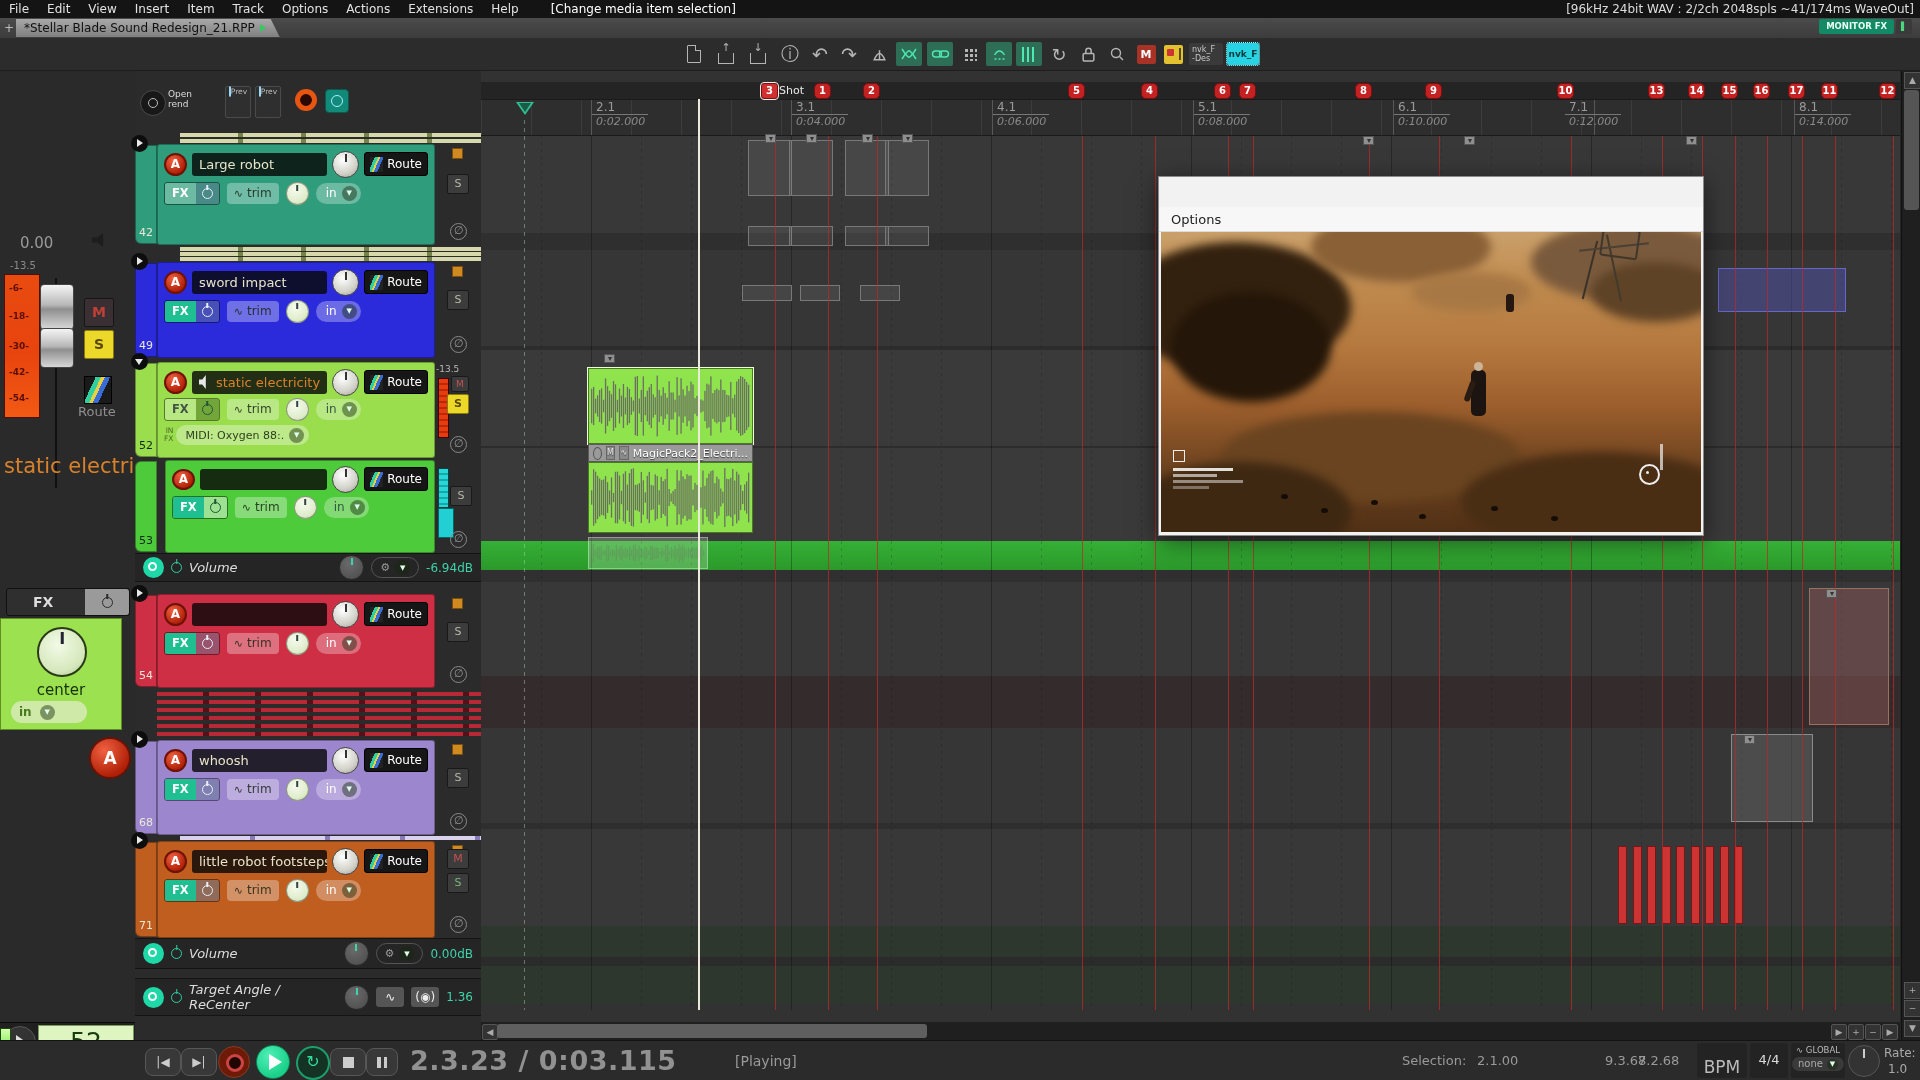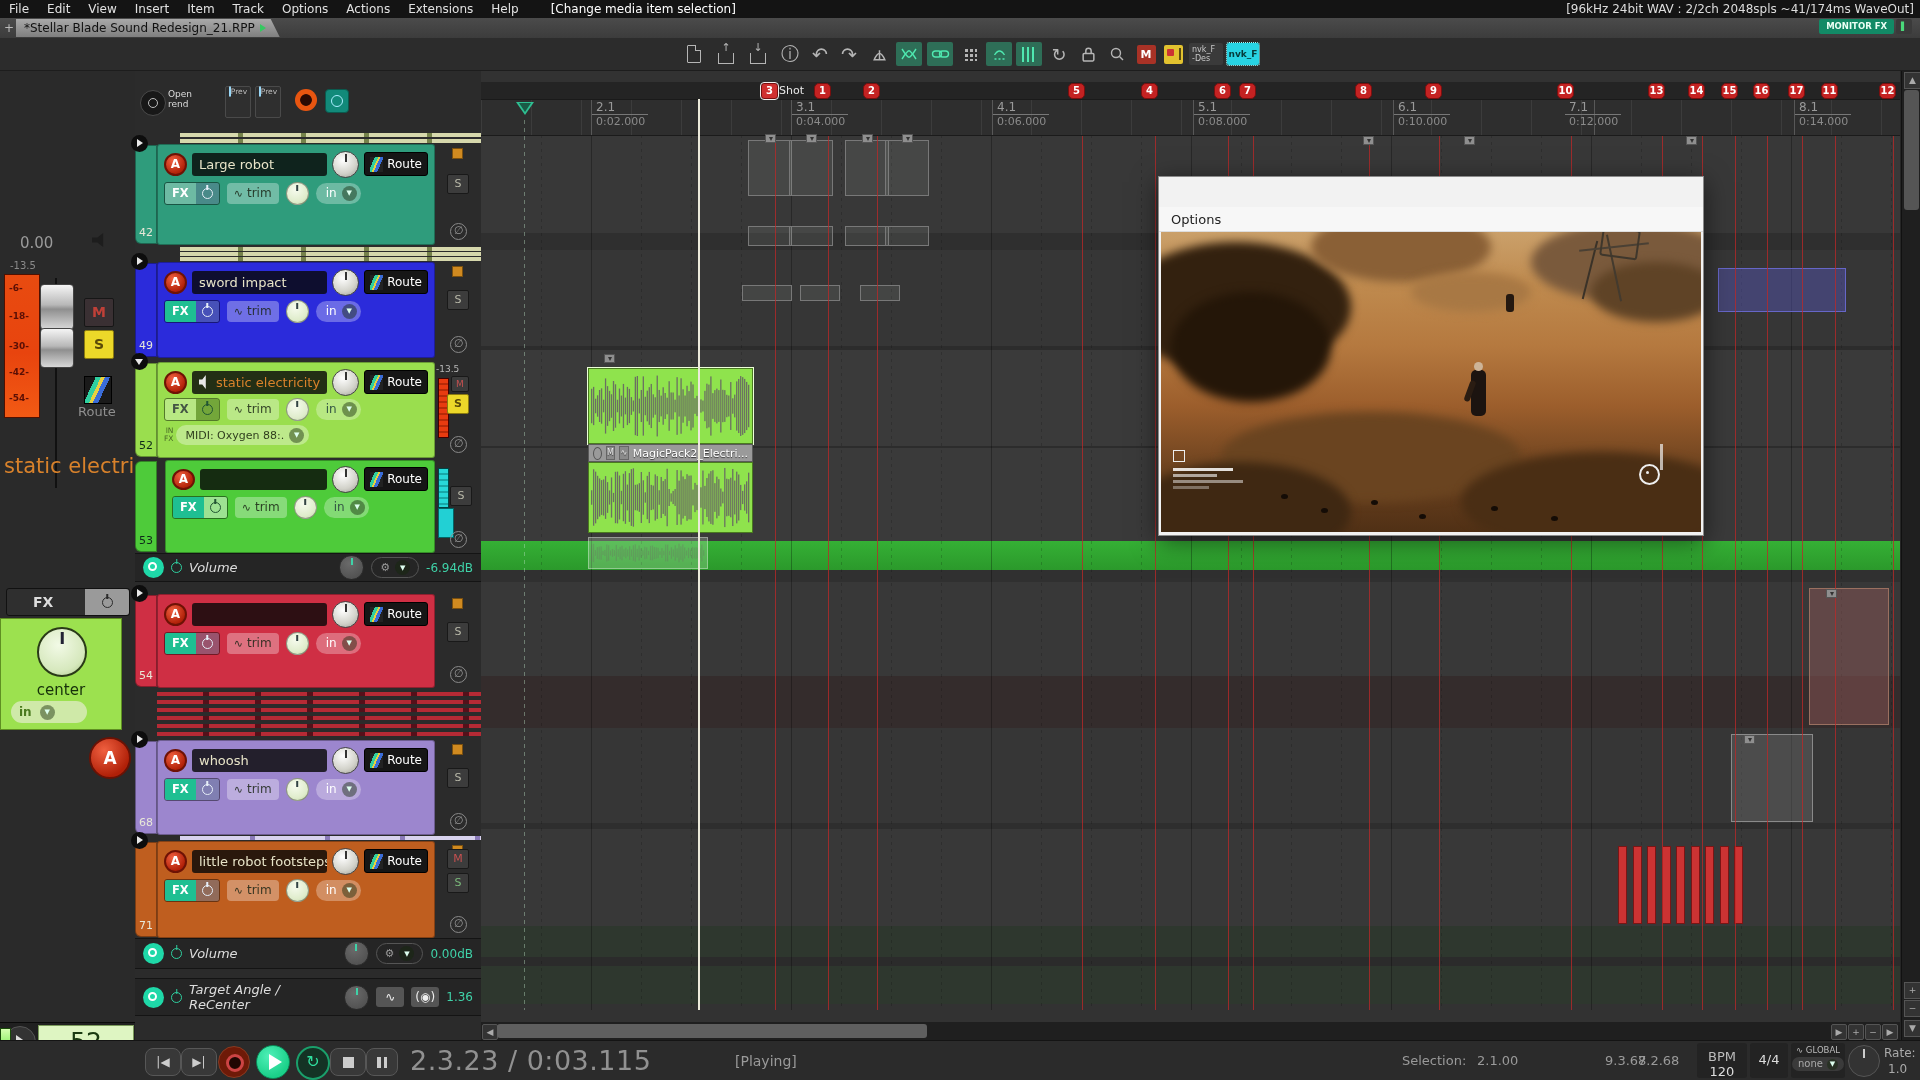--- a/index.html
+++ b/index.html
@@ -135,21 +135,21 @@
   #trec{position:absolute;left:160px;top:19px;width:22px;height:22px;border-radius:50%;background:radial-gradient(circle,#2a0a04 35%,#e85510 40% 85%,#7a2a08);}
   #tmon{position:absolute;left:190px;top:19px;width:22px;height:22px;border-radius:4px;background:#128a7a;border:1px solid #0a5a4e;}
   #tmon:after{content:'';position:absolute;left:5px;top:5px;width:10px;height:10px;border:1.6px solid #aef;border-radius:50%;}
   
   #arrange{position:absolute;left:481px;top:70px;width:1419px;height:970px;background:#323232;overflow:hidden;}
   #mstrip{position:absolute;left:0;top:12px;width:100%;height:17px;background:#242424;border-bottom:1px solid #1a1a1a;z-index:6;}
   #ruler{position:absolute;left:0;top:29px;width:100%;height:36px;background:#2e2e2e;border-bottom:1px solid #1b1b1b;z-index:5;
     background-image:repeating-linear-gradient(90deg,#3c3c3c 0 1px,transparent 1px 50px);}
   .measure{position:absolute;top:1px;color:#9a9a9a;}
   .measure .bar{display:block;font-size:12px;border-bottom:1px solid #777;width:52px;padding-left:4px;}
-  .measure .tm{display:block;font-size:11px;padding-left:4px;color:#8a8a8a;}
+  .measure .tm{display:block;font-size:11px;padding-left:4px;color:#8a8a8a;font-style:italic;}
   .mline{position:absolute;top:0;width:1px;height:36px;background:#585858;}
   .badge{position:absolute;top:1px;width:15px;height:14px;background:#c42222;border:1px solid #7a0f0f;border-radius:5px;color:#fff;font-size:10px;font-weight:bold;text-align:center;line-height:14px;z-index:7;}
   .badge.cur{background:#d03030;outline:1.5px solid #f0f0f0;border-radius:3px;}
   .badgename{position:absolute;top:1px;color:#e8e8e8;font-size:11px;line-height:15px;z-index:7;}
   .redline{position:absolute;top:29px;width:1px;height:911px;background:rgba(190,40,40,.75);z-index:4;}
   .lane{position:absolute;left:0;width:100%;z-index:1;}
   .gline{position:absolute;top:65px;height:875px;width:1px;z-index:2;}
   .gline.meas{background:rgba(0,0,0,.28);}
   .gline.beat{background:repeating-linear-gradient(rgba(0,0,0,.18) 0 3px,transparent 3px 7px);}
   .ghost{position:absolute;background:rgba(140,150,140,.16);border:1px solid #787878;box-sizing:border-box;z-index:3;}
@@ -178,25 +178,25 @@
   #transport{position:absolute;left:0;top:1040px;width:1920px;height:40px;background:#2b2b2b;border-top:1px solid #141414;z-index:30;}
   .tpill{position:absolute;top:7px;height:26px;background:#383838;border:1px solid #575757;border-radius:8px;color:#ccc;display:flex;align-items:center;justify-content:center;font-size:12px;}
   #btnrec{position:absolute;left:218px;top:5px;width:30px;height:30px;border-radius:50%;background:radial-gradient(circle,#franklin 0,#0000) ;background:radial-gradient(circle,#200602 30%,#6e1a08 36% 78%,#3a0e04 85%);border:1.5px solid #8a3a20;}
   #btnrec:after{content:'';position:absolute;left:7px;top:7px;width:12px;height:12px;border:3px solid #c44;border-radius:50%;}
   #btnplay{position:absolute;left:256px;top:4px;width:32px;height:32px;border-radius:50%;background:radial-gradient(circle at 38% 32%,#4ff0b8,#1bd089 70%);border:1px solid #0a8a58;}
   #btnplay:after{content:'';position:absolute;left:12px;top:8px;border-left:13px solid #fff;border-top:8px solid transparent;border-bottom:8px solid transparent;}
   #btnloop{position:absolute;left:296px;top:5px;width:30px;height:30px;border-radius:50%;background:#143325;border:2px solid #1a9f6b;color:#2fdf9f;font-size:16px;text-align:center;line-height:27px;}
   .pausebars{display:flex;gap:3px;}
   .pausebars i{width:3.5px;height:11px;background:#ccc;}
   .stopsq{width:11px;height:11px;background:#ccc;}
-  #ttime{position:absolute;left:368px;top:4px;color:#919191;font-size:27px;font-weight:normal;letter-spacing:.5px;text-align:center;}
+  #ttime{position:absolute;left:368px;top:4px;color:#919191;font-size:27px;font-weight:bold;letter-spacing:.5px;text-align:center;}
   #tplaying{position:absolute;left:735px;top:12px;color:#9a9a9a;font-size:14px;}
   .tsel{position:absolute;top:12px;color:#9a9a9a;font-size:13px;}
   .tbox{position:absolute;top:2px;height:35px;background:#232323;border-radius:3px;color:#bbb;text-align:center;}
-  .tbox .l1{font-size:13px;margin-top:6px;}
+  .tbox .l1{font-size:17px;margin-top:14px;}
   .tbox .l2{font-size:13px;color:#ddd;}
   #globalbox .gp{margin:2px auto 0;width:52px;height:14px;border-radius:8px;background:#3a3a3a;color:#aaa;font-size:10px;line-height:14px;display:flex;align-items:center;justify-content:center;gap:4px;}
   #rateknob{position:absolute;left:1848px;top:4px;width:30px;height:30px;border-radius:50%;background:#333;border:1.5px solid #555;}
   #rateknob:after{content:'';position:absolute;left:50%;top:3px;width:2px;height:9px;background:#ccc;transform:translateX(-50%);}
   #ratelbl{position:absolute;left:1884px;top:5px;color:#aaa;font-size:12px;}
   #rateval{position:absolute;left:1888px;top:21px;color:#aaa;font-size:12px;}
   
   #video{position:absolute;left:1158px;top:176px;width:544px;height:358px;background:#f2f2f2;border:1px solid #8a8a8a;box-shadow:0 6px 24px rgba(0,0,0,.55);z-index:50;}
   #vtitle{position:absolute;left:0;top:0;width:100%;height:30px;background:#f5f5f5;display:flex;align-items:center;gap:8px;padding:0 10px;box-sizing:border-box;}
   #vlogo{width:17px;height:17px;border-radius:50%;background:conic-gradient(#2fa84f 0 40%,#e8e8e8 40% 55%,#c0392b 55% 70%,#2fa84f 70%);border:1px solid #888;}

